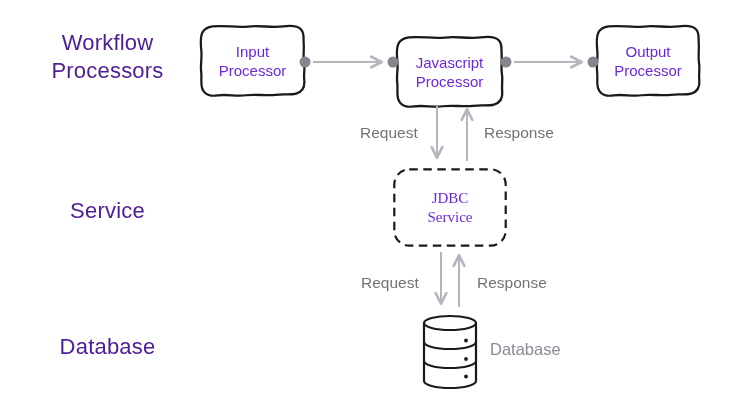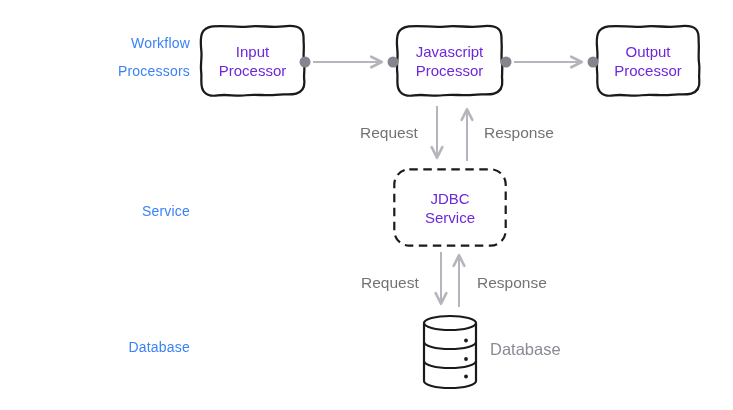--- a/index.html
+++ b/index.html
@@ -13,23 +13,23 @@
     width: 733px;
     height: 410px;
     background: #ffffff;
     overflow: hidden;
   }
   
   .row-label {
     position: absolute;
     left: 25px;
     width: 165px;
-    text-align: right;
-    color: #3b82f6;
-    font-size: 14px;
+    text-align: center;
+    color: #4c1d95;
+    font-size: 22px;
     line-height: 28px;
     white-space: pre-line;
     letter-spacing: 0.2px;
   }
   .row-label.workflow { top: 29px; }
   .row-label.service  { top: 197px; }
   .row-label.database { top: 333px; }
 
   
   .node {
@@ -47,23 +47,23 @@
     display: flex;
     align-items: center;
     justify-content: center;
     text-align: center;
     color: #6d28d9;
     font-size: 15px;
     line-height: 19px;
     white-space: pre-line;
   }
   .node.input      { left: 197px; top: 22px;  width: 111px; }
-  .node.javascript { left: 393px; top: 22px;  width: 113px; }
+  .node.javascript { left: 393px; top: 33px;  width: 113px; }
   .node.output     { left: 593px; top: 22px;  width: 110px; }
-  .node.jdbc       { left: 393px; top: 168px; width: 114px; height: 79px; }
+  .node.jdbc       { left: 393px; top: 168px; width: 114px; height: 79px; font-family: Liberation Serif, serif; }
 
   
   svg.edges {
     position: absolute;
     left: 0; top: 0;
     pointer-events: none;
   }
 
   
   .edge-label {

